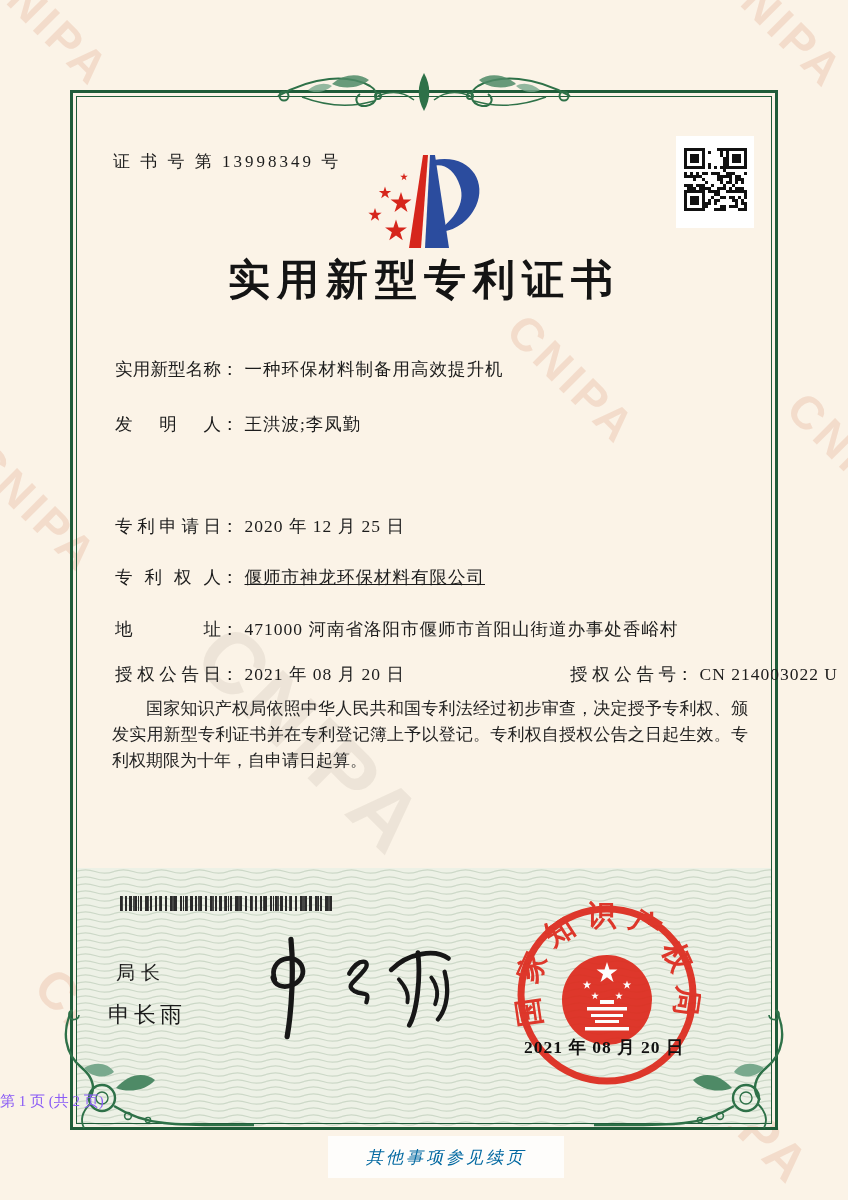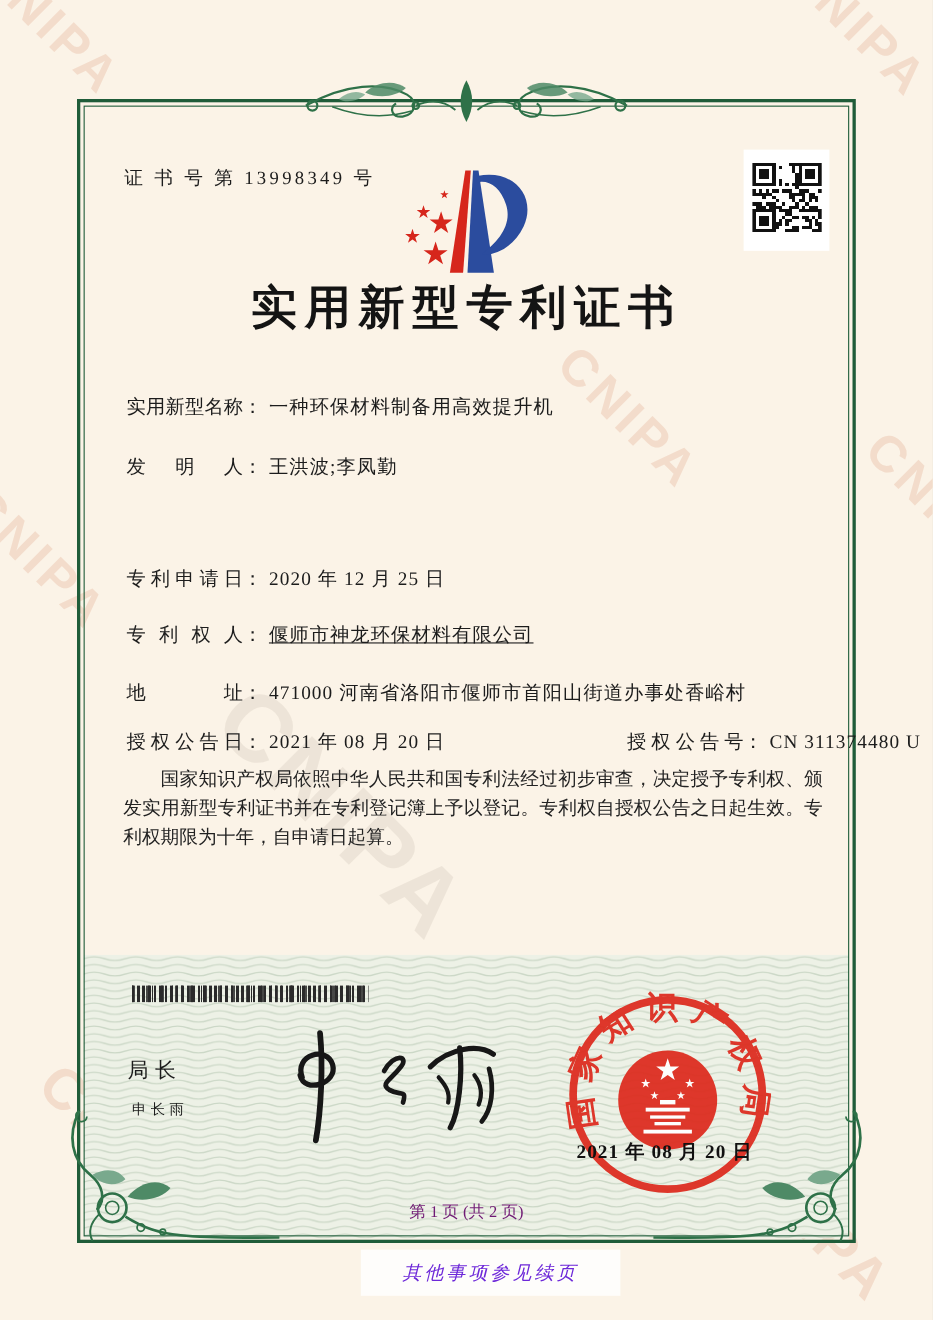--- a/index.html
+++ b/index.html
@@ -50,33 +50,33 @@
   .body-text p{margin:0;text-indent:2em;}
   
   .barcode{
     position:absolute;left:120px;top:896px;width:215px;height:15px;z-index:3;
     background:
       repeating-linear-gradient(90deg,#2a2a2a 0 2px,rgba(0,0,0,0) 2px 5px),
       repeating-linear-gradient(90deg,#2a2a2a 0 1px,rgba(0,0,0,0) 1px 9px),
       repeating-linear-gradient(90deg,rgba(42,42,42,.85) 0 3px,rgba(0,0,0,0) 3px 13px);
   }
   .signer-title{position:absolute;left:116px;top:960px;font-size:19px;letter-spacing:6px;z-index:3;}
-  .signer-name{position:absolute;left:120px;top:1000px;font-size:13px;letter-spacing:4px;z-index:3;}
+  .signer-name{position:absolute;left:108px;top:1000px;font-size:22px;letter-spacing:4px;z-index:3;}
   .signature{position:absolute;left:248px;top:928px;z-index:3;}
   .seal{position:absolute;left:513px;top:901px;z-index:4;opacity:.93;}
   .seal-date{
     position:absolute;left:524px;top:1035px;z-index:5;font-size:17.5px;
     color:#111;white-space:nowrap;letter-spacing:1px;font-weight:bold;
   }
-  .page-num{position:absolute;left:0;top:1092px;width:848px;text-align:center;font-size:15px;color:#701a75;z-index:3;}
+  .page-num{position:absolute;left:0;top:1092px;width:848px;text-align:left;font-size:15px;color:#8b5cf6;z-index:3;}
   .footer-box{
     position:absolute;left:328px;top:1136px;width:236px;height:42px;background:#fefdfb;
     display:flex;align-items:center;justify-content:center;z-index:3;
   }
-  .footer-note{font-size:17px;font-style:italic;letter-spacing:3px;color:#6d28d9;}
+  .footer-note{font-size:17px;font-style:italic;letter-spacing:3px;color:#0369a1;}
   .ornament{position:absolute;z-index:2;}
 </style>
 </head>
 <body>
 
 <div id="page">
 
   <svg width="0" height="0" style="position:absolute">
     <defs>
       <path id="star5" d="M0,-1 L0.2245,-0.309 L0.951,-0.309 L0.363,0.118 L0.5878,0.809 L0,0.382 L-0.5878,0.809 L-0.363,0.118 L-0.951,-0.309 L-0.2245,-0.309 Z"></path>
@@ -409,21 +409,21 @@
     </div>
     <div class="row" style="top:565px;text-decoration:underline;">
       <span class="lbl">专利权人</span><span class="colon">：</span><span class="val">偃师市神龙环保材料有限公司</span>
     </div>
     <div class="row" style="top:617px;">
       <span class="lbl">地址</span><span class="colon">：</span><span class="val">471000 河南省洛阳市偃师市首阳山街道办事处香峪村</span>
     </div>
     <div class="row" style="top:662px;">
       <span class="lbl">授权公告日</span><span class="colon">：</span><span class="val">2021 年 08 月 20 日</span>
       <span class="row2">
-        <span class="lbl">授权公告号</span><span class="colon">：</span><span class="val">CN 311374480 U</span>
+        <span class="lbl">授权公告号</span><span class="colon">：</span><span class="val">CN 214003022 U</span>
       </span>
     </div>
 
     <div class="body-text">
       <p>国家知识产权局依照中华人民共和国专利法经过初步审查，决定授予专利权、颁发实用新型专利证书并在专利登记簿上予以登记。专利权自授权公告之日起生效。专利权期限为十年，自申请日起算。</p>
     </div>
 
     <div class="barcode"></div>
 
     <div class="signer-title">局长</div>

